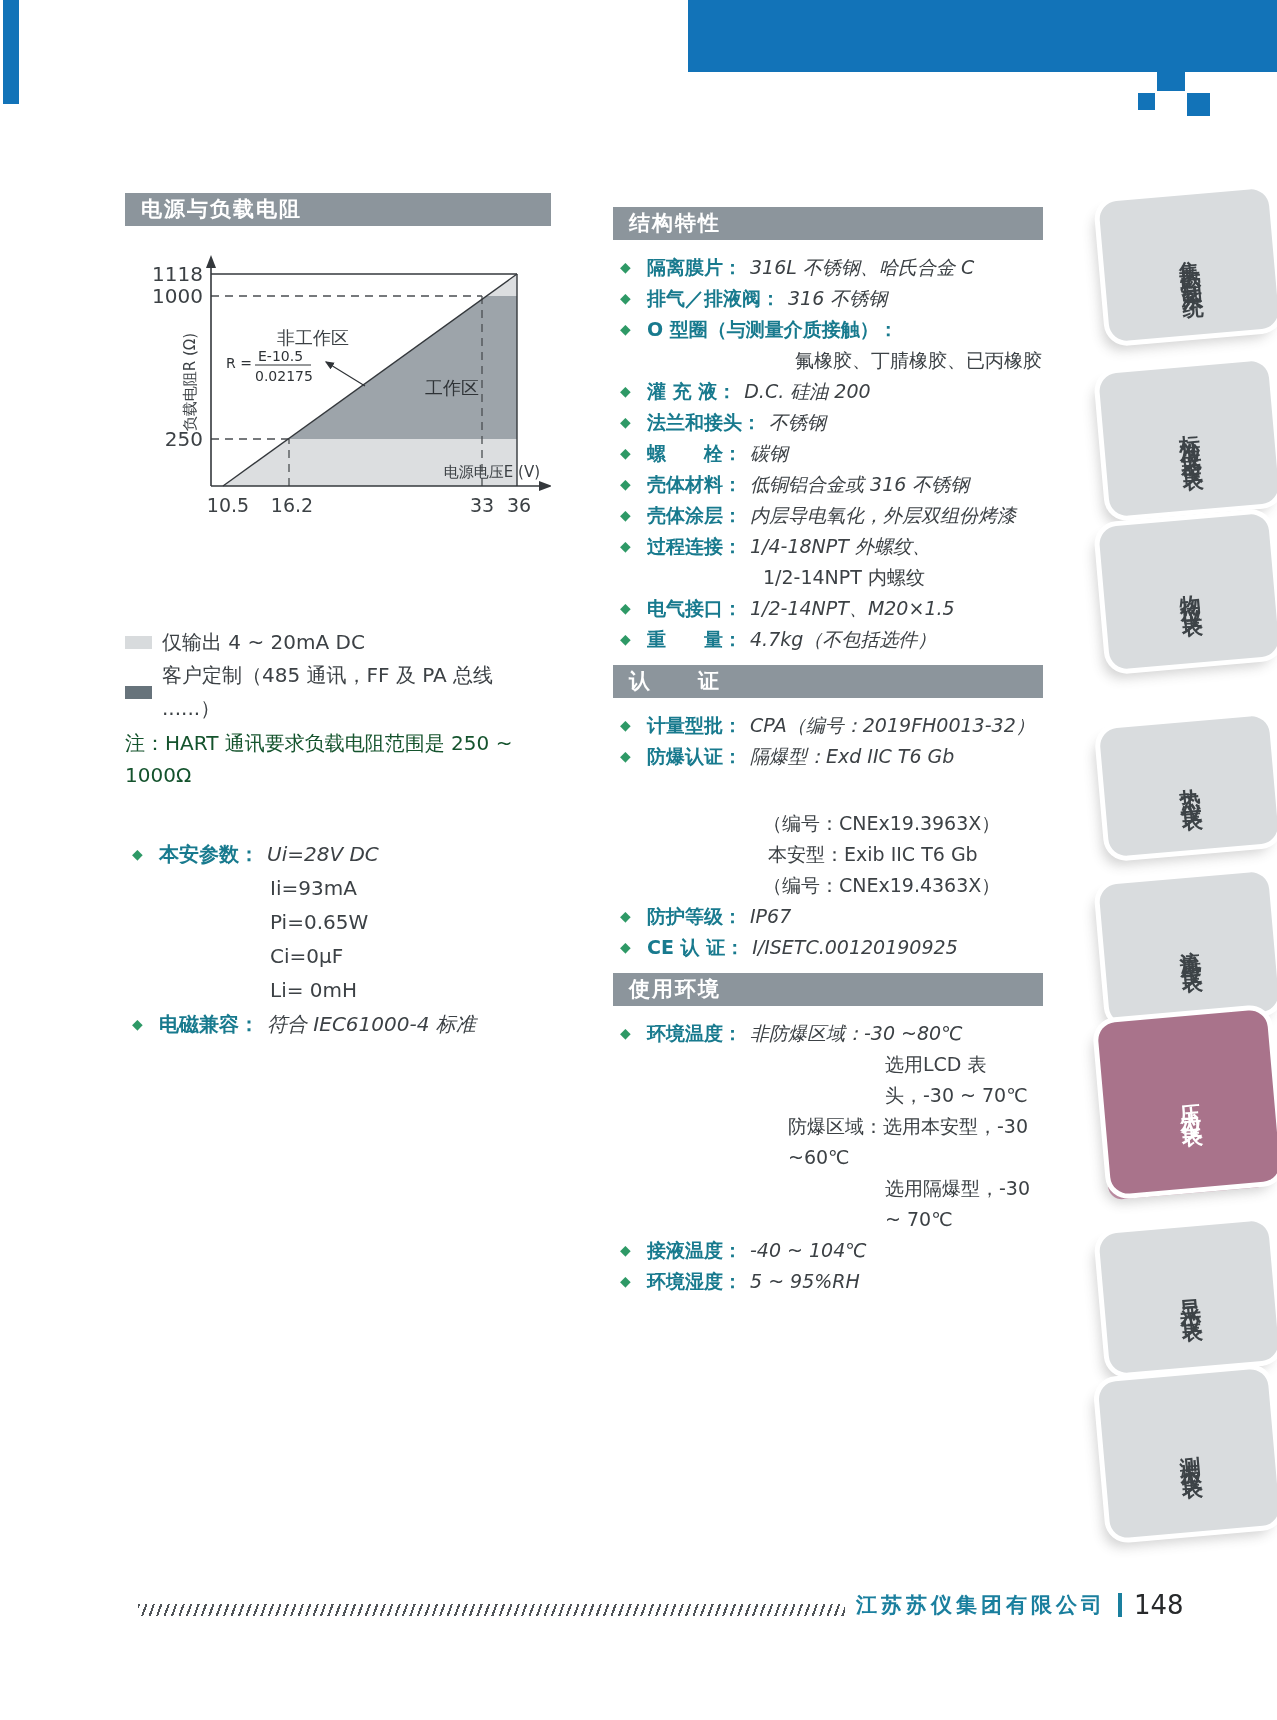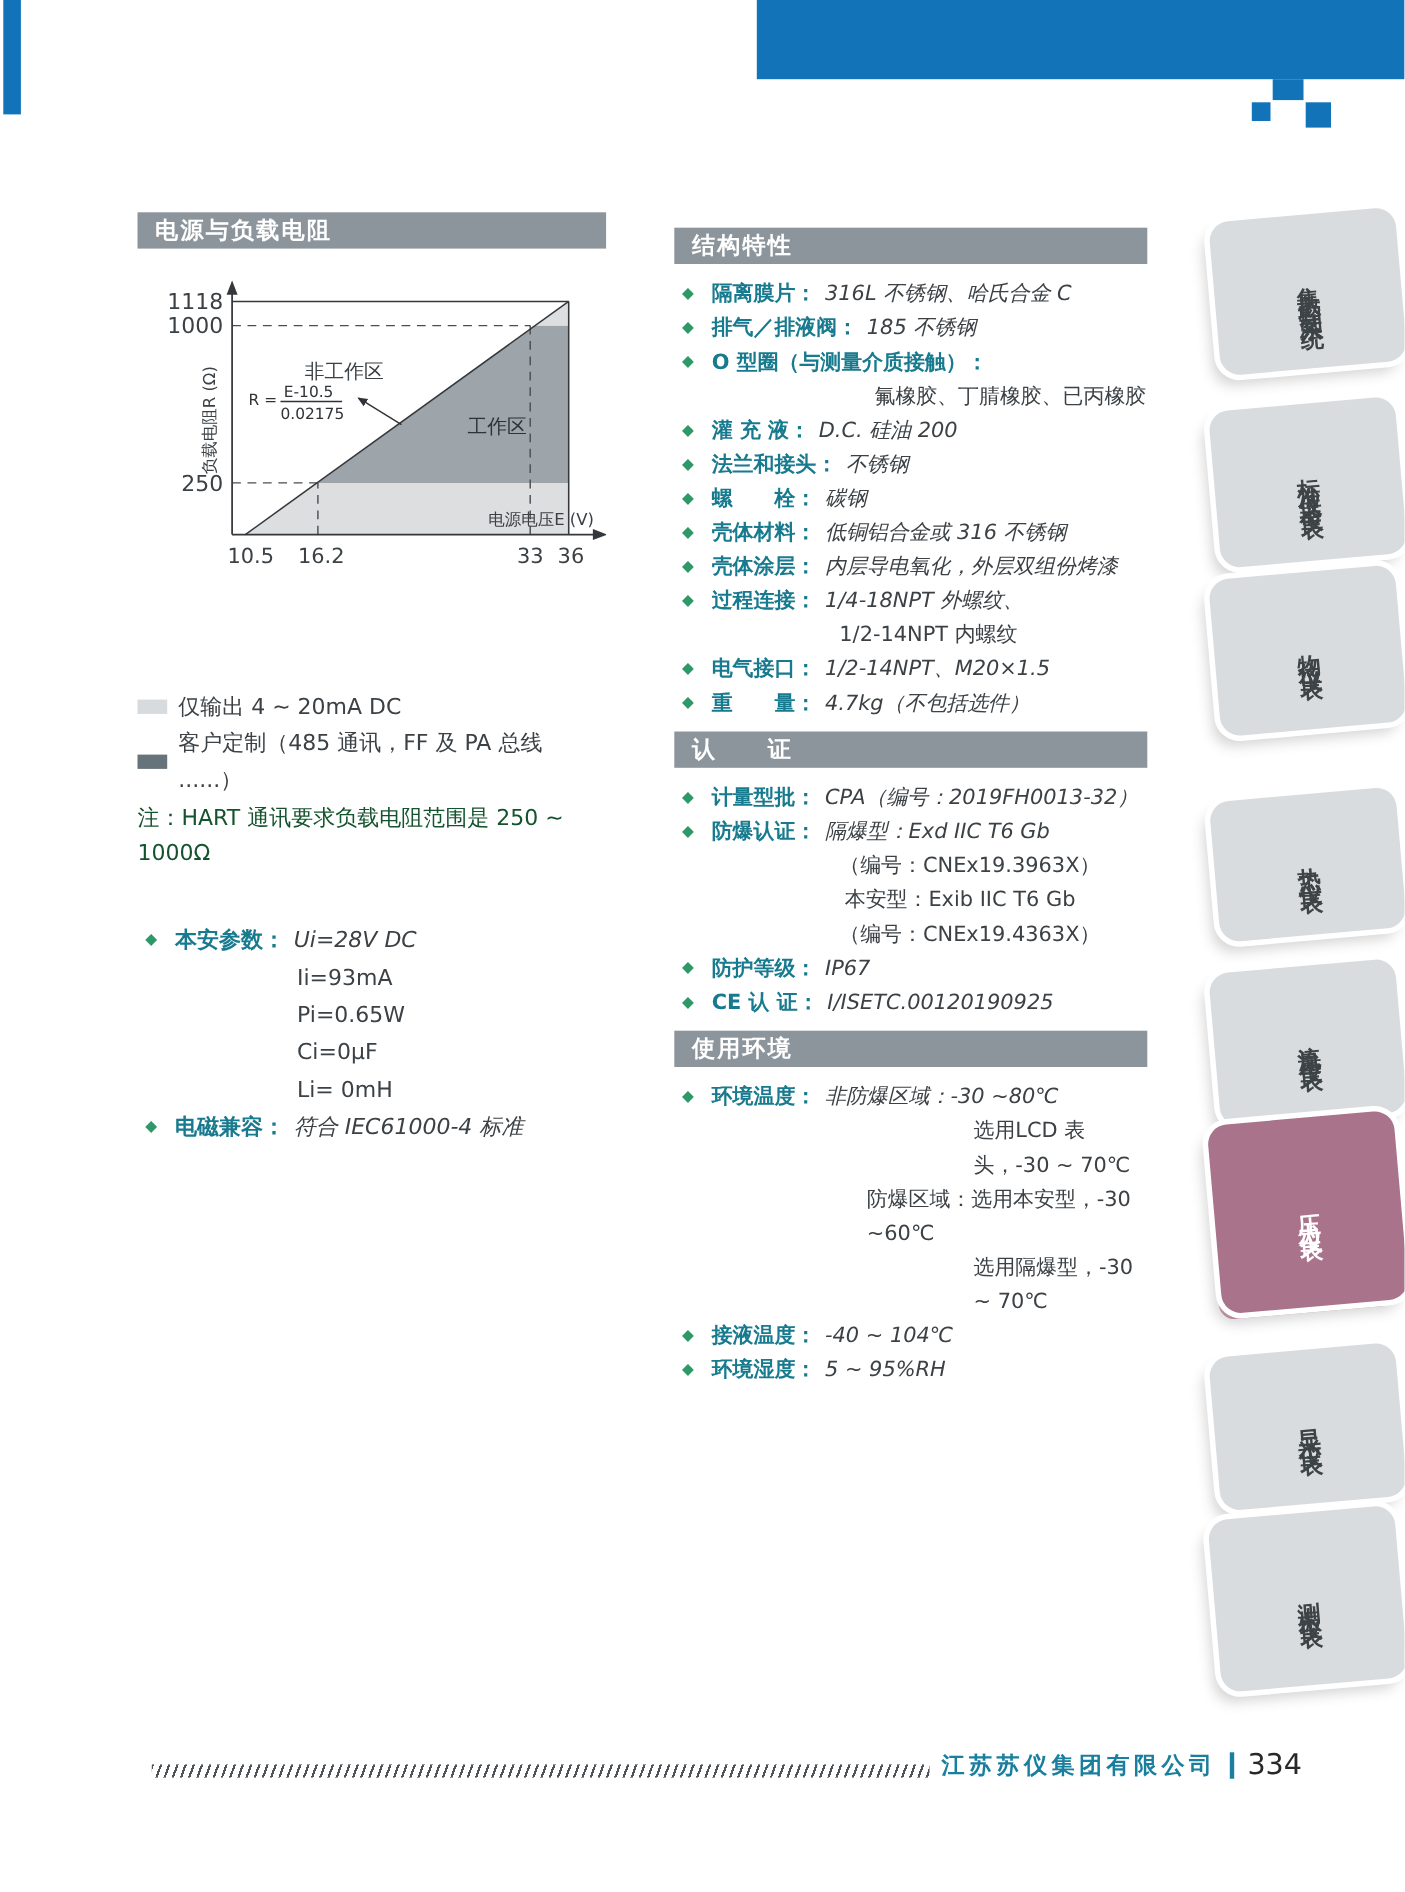--- a/index.html
+++ b/index.html
@@ -146,36 +146,36 @@
     <div class="spec-list">
         <div class="spec-item"><span class="diamond">◆</span><span class="spec-label">本安参数：</span><span class="spec-value">Ui=28V  DC</span><div class="spec-line" style="padding-left: 111px;">Ii=93mA</div><div class="spec-line" style="padding-left: 111px;">Pi=0.65W</div><div class="spec-line" style="padding-left: 111px;">Ci=0μF</div><div class="spec-line" style="padding-left: 111px;">Li= 0mH</div></div>
         <div class="spec-item"><span class="diamond">◆</span><span class="spec-label">电磁兼容：</span><span class="spec-value">符合 IEC61000-4 标准</span></div>
       </div>
   </div>
 
   <div class="col-right">
     <div class="section-header">结构特性</div>
     <div class="spec-list">
         <div class="spec-item"><span class="diamond">◆</span><span class="spec-label">隔离膜片：</span><span class="spec-value">316L 不锈钢、哈氏合金 C</span></div>
-        <div class="spec-item"><span class="diamond">◆</span><span class="spec-label">排气／排液阀：</span><span class="spec-value">185 不锈钢</span></div>
+        <div class="spec-item"><span class="diamond">◆</span><span class="spec-label">排气／排液阀：</span><span class="spec-value">316 不锈钢</span></div>
         <div class="spec-item"><span class="diamond">◆</span><span class="spec-label">O 型圈（与测量介质接触）：</span><div class="spec-line" style="padding-left: 148px;">氟橡胶、丁腈橡胶、已丙橡胶</div></div>
         <div class="spec-item"><span class="diamond">◆</span><span class="spec-label">灌 充 液：</span><span class="spec-value">D.C. 硅油 200</span></div>
         <div class="spec-item"><span class="diamond">◆</span><span class="spec-label">法兰和接头：</span><span class="spec-value">不锈钢</span></div>
         <div class="spec-item"><span class="diamond">◆</span><span class="spec-label">螺　　栓：</span><span class="spec-value">碳钢</span></div>
         <div class="spec-item"><span class="diamond">◆</span><span class="spec-label">壳体材料：</span><span class="spec-value">低铜铝合金或 316 不锈钢</span></div>
         <div class="spec-item"><span class="diamond">◆</span><span class="spec-label">壳体涂层：</span><span class="spec-value">内层导电氧化，外层双组份烤漆</span></div>
         <div class="spec-item"><span class="diamond">◆</span><span class="spec-label">过程连接：</span><span class="spec-value">1/4-18NPT 外螺纹、</span><div class="spec-line" style="padding-left: 116px;">1/2-14NPT 内螺纹</div></div>
         <div class="spec-item"><span class="diamond">◆</span><span class="spec-label">电气接口：</span><span class="spec-value">1/2-14NPT、M20×1.5</span></div>
         <div class="spec-item"><span class="diamond">◆</span><span class="spec-label">重　　量：</span><span class="spec-value">4.7kg（不包括选件）</span></div>
       </div>
 
     <div class="section-header hdr-gap">认　　证</div>
     <div class="spec-list">
         <div class="spec-item"><span class="diamond">◆</span><span class="spec-label">计量型批：</span><span class="spec-value">CPA（编号：2019FH0013-32）</span></div>
-        <div class="spec-item"><span class="diamond">◆</span><span class="spec-label">防爆认证：</span><span class="spec-value">隔爆型：Exd IIC T6 Gb</span><div class="spec-line" style="padding-left: 116px;">（编号：CNEx19.3963X）</div><div class="spec-line" style="padding-left: 121px;">本安型：Exib IIC T6 Gb</div><div class="spec-line" style="padding-left: 116px;">（编号：CNEx19.4363X）</div></div>
+        <div class="spec-item"><span class="diamond">◆</span><span class="spec-label">防爆认证：</span><span class="spec-value">隔爆型：Exd IIC T6 Gb</span><div class="spec-line" style="padding-left: 116px; margin-top: 36px;">（编号：CNEx19.3963X）</div><div class="spec-line" style="padding-left: 121px;">本安型：Exib IIC T6 Gb</div><div class="spec-line" style="padding-left: 116px;">（编号：CNEx19.4363X）</div></div>
         <div class="spec-item"><span class="diamond">◆</span><span class="spec-label">防护等级：</span><span class="spec-value">IP67</span></div>
         <div class="spec-item"><span class="diamond">◆</span><span class="spec-label">CE 认 证：</span><span class="spec-value">I/ISETC.00120190925</span></div>
       </div>
 
     <div class="section-header hdr-gap">使用环境</div>
     <div class="spec-list">
         <div class="spec-item"><span class="diamond">◆</span><span class="spec-label">环境温度：</span><span class="spec-value">非防爆区域：-30 ~80℃</span><div class="spec-line" style="padding-left: 238px;">选用LCD 表头，-30 ~ 70℃</div><div class="spec-line" style="padding-left: 141px;">防爆区域：选用本安型，-30 ~60℃</div><div class="spec-line" style="padding-left: 238px;">选用隔爆型，-30 ~ 70℃</div></div>
         <div class="spec-item"><span class="diamond">◆</span><span class="spec-label">接液温度：</span><span class="spec-value">-40 ~ 104℃</span></div>
         <div class="spec-item"><span class="diamond">◆</span><span class="spec-label">环境湿度：</span><span class="spec-value">5 ~ 95%RH</span></div>
       </div>
@@ -189,16 +189,16 @@
       <div class="side-tab" style="top: 878px; height: 140px;">流量仪表</div>
       <div class="side-tab active" style="top: 1016px; height: 172px;">压力仪表</div>
       <div class="side-tab" style="top: 1227px; height: 140px;">显示仪表</div>
       <div class="side-tab" style="top: 1375px; height: 157px;">测振仪表</div>
     </div>
 
   <div class="footer-hatch"></div>
   <div class="footer-right">
     <span class="company">江苏苏仪集团有限公司</span>
     <span class="psep"></span>
-    <span class="pnum">334</span>
+    <span class="pnum">148</span>
   </div>
 
 </div>
 
 </body></html>

